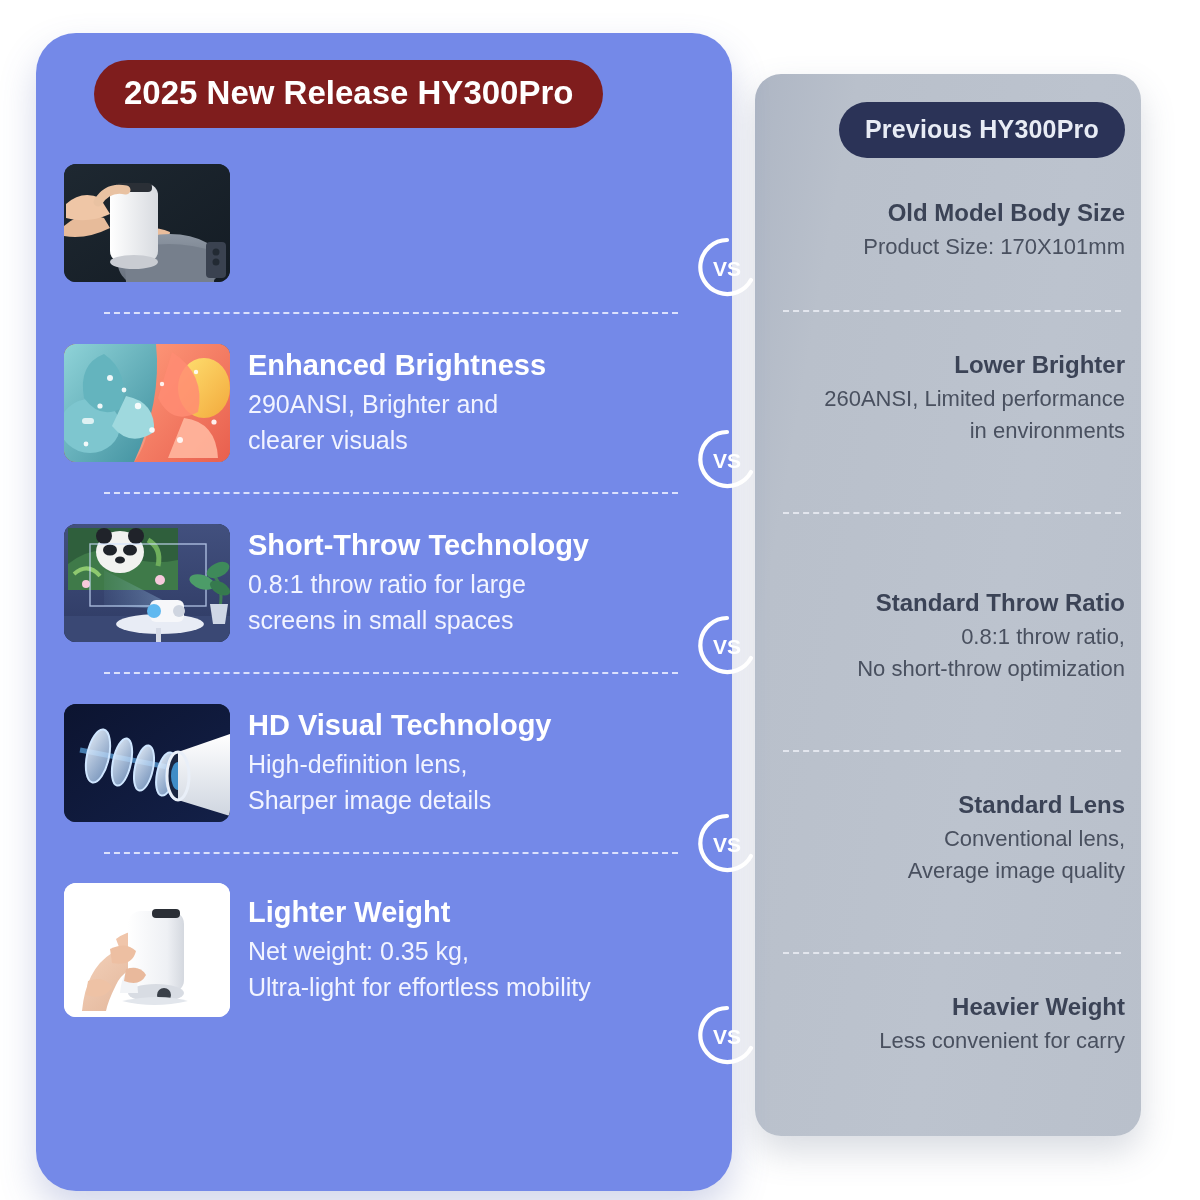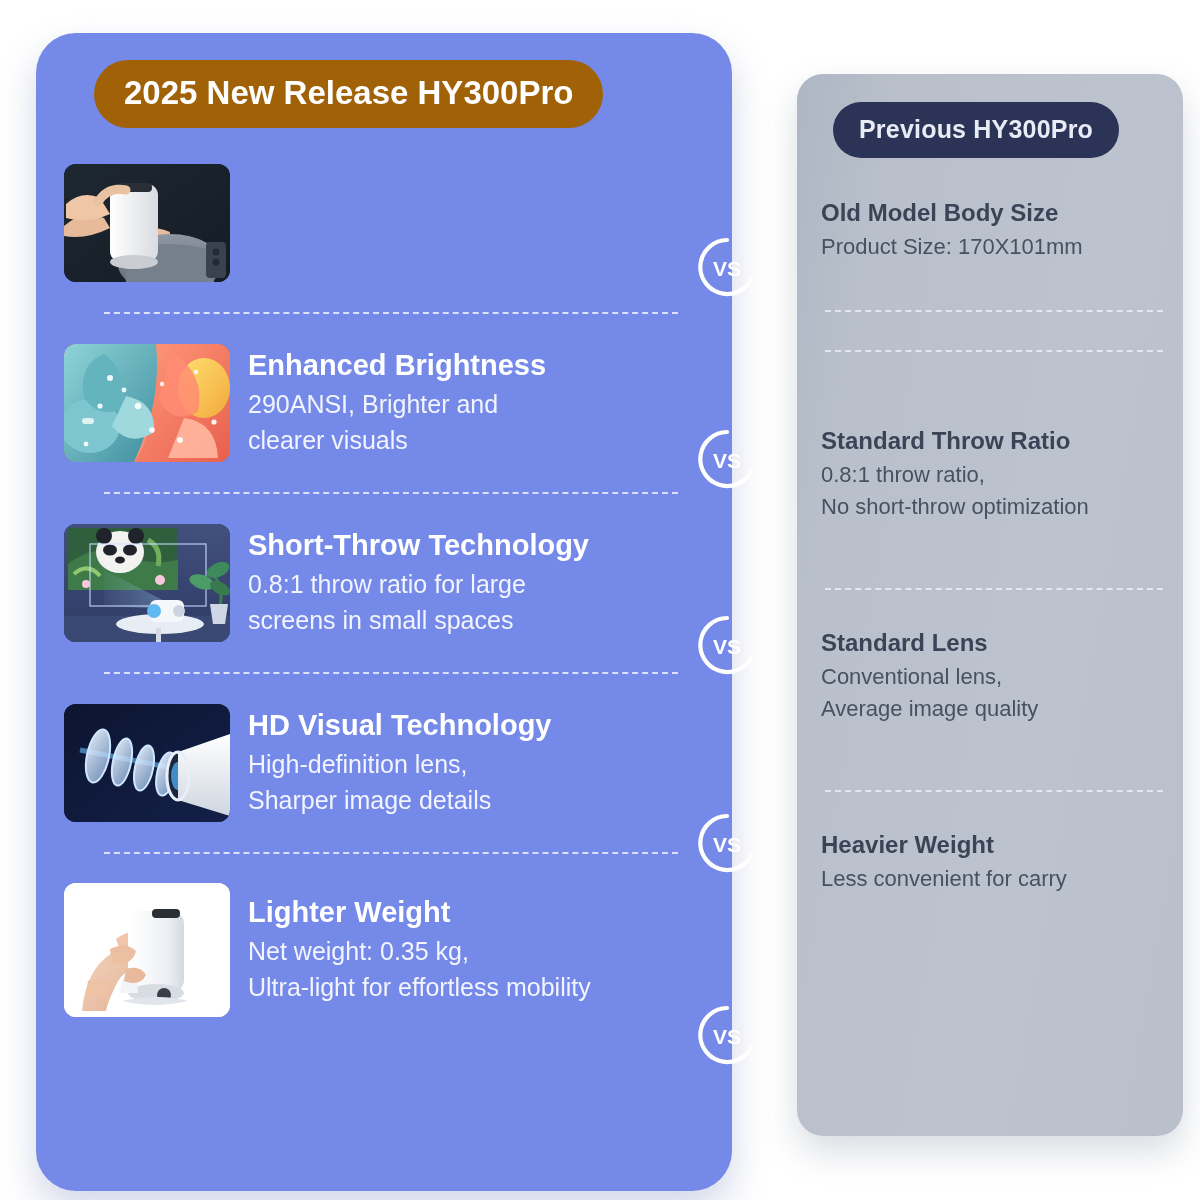--- a/index.html
+++ b/index.html
@@ -13,25 +13,26 @@
 
   #stage {
     position: relative;
     width: 1200px; height: 1200px;
     background: #ffffff;
   }
 
   
   .old-panel {
     position: absolute;
-    left: 797px; top: 74px;
+    left: 755px; top: 74px;
     width: 386px; height: 1062px;
     background: linear-gradient(100deg, #aeb6c4 0%, #b9c0cb 18%, #bcc3ce 60%, #b9c0cb 100%);
     border-radius: 26px;
     box-shadow: 0 16px 34px rgba(80,95,125,0.22);
+    text-align: right;
   }
 
   .old-inner {
     position: absolute;
     left: 24px; top: 28px; right: 16px; bottom: 20px;
   }
 
   .pill-old {
     display: inline-block;
     background: #2b3357;
@@ -80,21 +81,21 @@
     overflow: hidden;
   }
 
   .new-inner {
     position: absolute;
     left: 28px; top: 27px; right: 20px; bottom: 18px;
   }
 
   .pill-new {
     display: inline-block;
-    background: #a16207;
+    background: #7f1d1d;
     color: #ffffff;
     font-weight: bold;
     font-size: 33px;
     padding: 14px 30px 16px 30px;
     border-radius: 44px;
     margin-left: 30px;
     white-space: nowrap;
   }
 
   .new-rows { margin-top: 18px; }
@@ -158,20 +159,25 @@
 
         <div style="height:18px"></div>
         <div class="old-row" style="height:112px;">
           <div class="o-title">Old Model Body Size</div>
           <div class="o-line">Product Size: 170X101mm</div>
           <div class="o-line"></div>
         </div>
         <div class="old-div"></div>
 
         <div style="height:38px"></div>
+        <div class="old-row" style="height:162px;">
+          <div class="o-title">Lower Brighter</div>
+          <div class="o-line">260ANSI, Limited performance</div>
+          <div class="o-line">in environments</div>
+        </div>
         <div class="old-div"></div>
 
         <div style="height:38px"></div>
         <div class="old-row" style="height:162px;margin-top:36px;">
           <div class="o-title">Standard Throw Ratio</div>
           <div class="o-line">0.8:1 throw ratio,</div>
           <div class="o-line">No short-throw optimization</div>
         </div>
         <div class="old-div"></div>
 

